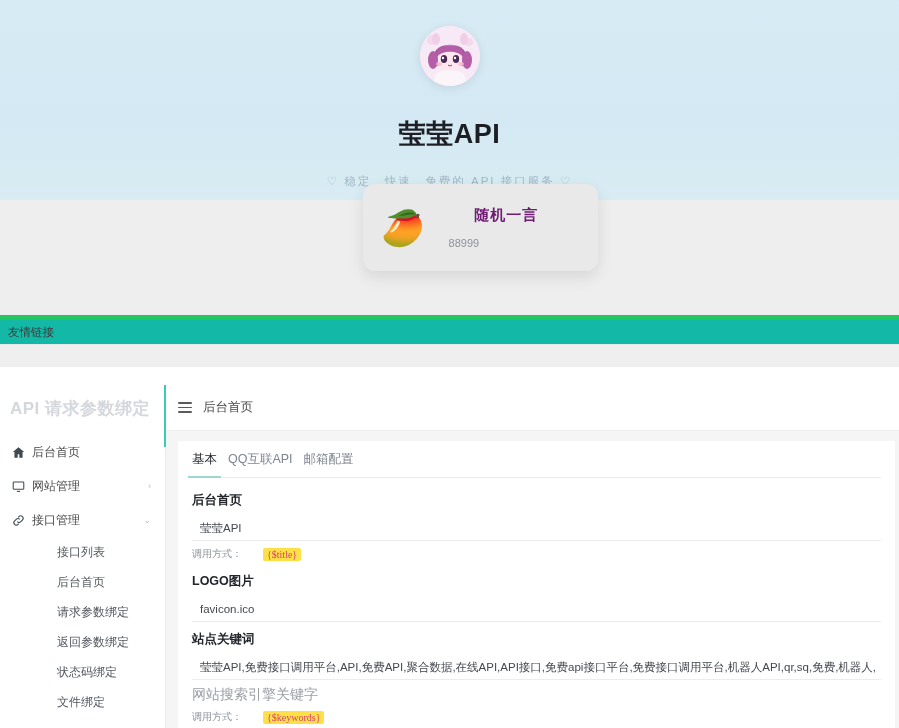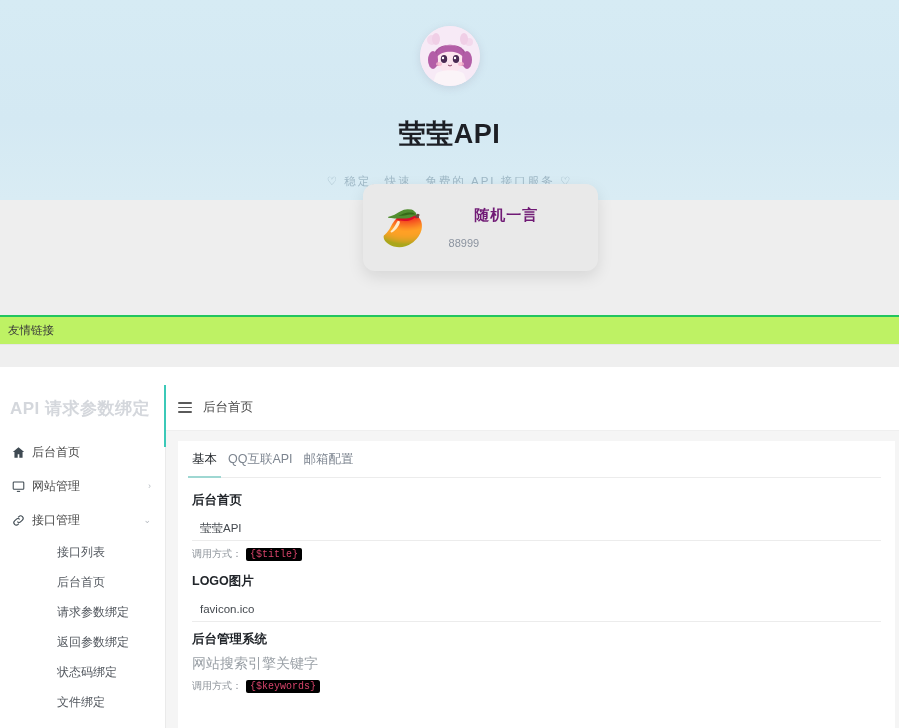--- a/index.html
+++ b/index.html
@@ -74,22 +74,22 @@
     margin-top: 12px;
     font-size: 11px;
     color: #8b939f;
     text-align: left;
     padding-left: 10px;
   }
 
   
   .friend-bar {
     height: 30px;
-    background: #bef264;
-    border-top: 2px solid #22c55e;
+    background: #14b8a6;
+    border-top: 5px solid #22c55e;
     border-bottom: 1px solid #e6e6e6;
     display: flex;
     align-items: center;
     padding-left: 8px;
   }
   .friend-bar-label { font-size: 11.5px; color: #3a3a3a; }
   .gap-strip { height: 22px; background: #efefef; }
   .white-gap { height: 18px; background: #ffffff; }
 
   
@@ -229,26 +229,26 @@
     color: #9aa0a6;
     margin-top: 6px;
   }
   .usage {
     font-size: 10px;
     color: #8d939a;
     margin-top: 6px;
     margin-bottom: 12px;
     display: flex;
     align-items: center;
-    gap: 4px;
+    gap: 21px;
   }
   .code-badge {
-    background: #000000;
+    background: #fde047;
     color: #d6436a;
-    font-family: Liberation Mono, monospace;
+    font-family: Liberation Serif, serif;
     font-size: 10px;
     padding: 1px 4px;
     border-radius: 2px;
   }
   .spacer-8 { height: 9px; }
 </style>
 </head>
 <body>
 
 <div class="site-banner">
@@ -375,21 +375,22 @@
           <div class="field-input">莹莹API</div>
           <div class="usage">
             <span>调用方式：</span>
             <span class="code-badge">{$title}</span>
           </div>
 
           <div class="field-label">LOGO图片</div>
           <div class="field-input">favicon.ico</div>
           <div class="spacer-8"></div>
 
-          <div class="field-label">后台管理系统</div>
+          <div class="field-label">站点关键词</div>
+          <div class="field-input">莹莹API,免费接口调用平台,API,免费API,聚合数据,在线API,API接口,免费api接口平台,免费接口调用平台,机器人API,qr,sq,免费,机器人,</div>
           <div class="hint">网站搜索引擎关键字</div>
           <div class="usage">
             <span>调用方式：</span>
             <span class="code-badge">{$keywords}</span>
           </div>
 
         </div>
       </div>
     </div>
   </div>

